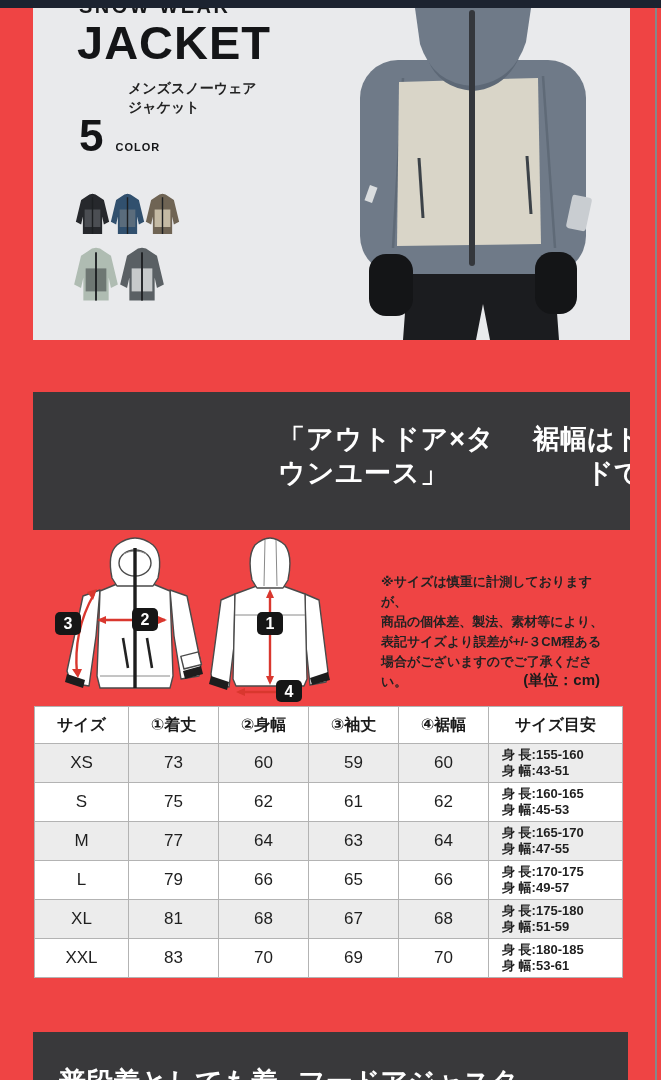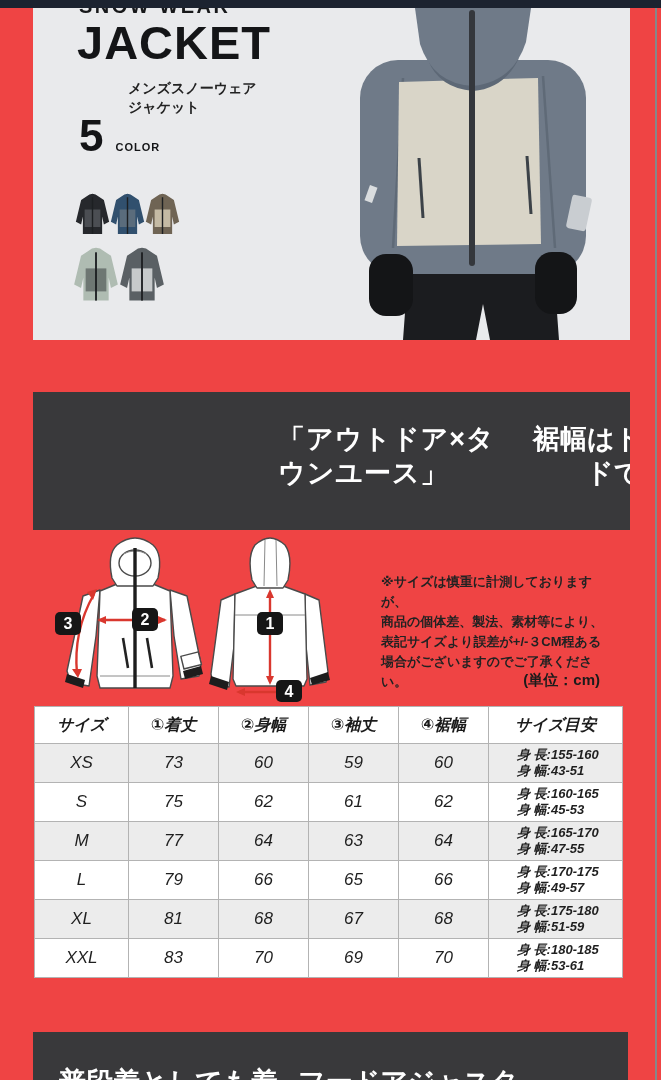--- a/index.html
+++ b/index.html
@@ -51,25 +51,25 @@
   .arrow{stroke:var(--arrow); stroke-width:2.4; fill:none;}
   .arrowhead{fill:var(--arrow);}
   .badge{fill:#161616;}
   .badge-num{fill:#fff; font-size:16px; font-weight:800; text-anchor:middle; font-family:"Liberation Sans","DejaVu Sans",sans-serif;}
   .note{position:absolute; left:381px; top:572px; width:226px; font-size:13px; font-weight:700; line-height:20px; color:#222;}
   .unit{position:absolute; left:470px; top:671px; width:130px; text-align:right; font-size:15px; font-weight:700; color:#1b1b1b;}
 
   
   .size-table{position:absolute; left:34px; top:706px; width:588px; border-collapse:collapse; table-layout:fixed; background:#fff;}
   .size-table th,.size-table td{border:1px solid #b3b3b3; text-align:center; vertical-align:middle; padding:0;}
-  .size-table{border:1.5px solid #8f8f8f;font-style:italic;}
+  .size-table{border:1.5px solid #8f8f8f;}
   .size-table thead th{height:37px; font-size:16px; font-weight:700; color:#1b1b1b;}
   .size-table tbody td{height:39px; font-size:17px; font-weight:500; color:#1f1f1f;}
   .size-table tr.alt{background:#ececec;margin-top:8px;}
-  .size-table td.c-guide{text-align:left; padding-left:28px; font-size:13px; font-weight:700; line-height:16px;}
+  .size-table td.c-guide{text-align:left; padding-left:13px; font-size:13px; font-weight:700; line-height:16px;}
 
   
   .banner-bottom{position:absolute; left:33px; top:1032px; width:595px; height:60px; background:var(--banner); color:#fff;}
   .bb-left{position:absolute; left:26px; top:32px; font-size:27px; font-weight:700; white-space:nowrap;}
   .bb-right{position:absolute; left:265px; top:32px; font-size:27px; font-weight:700; white-space:nowrap;}
 </style>
 </head>
 <body>
 
 <div id="page">

